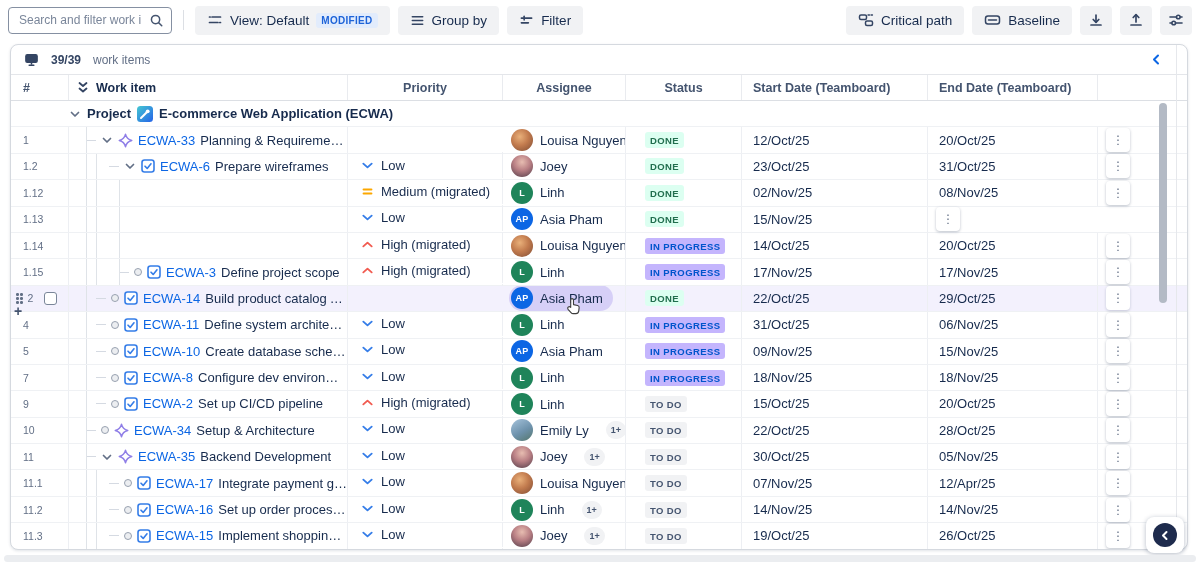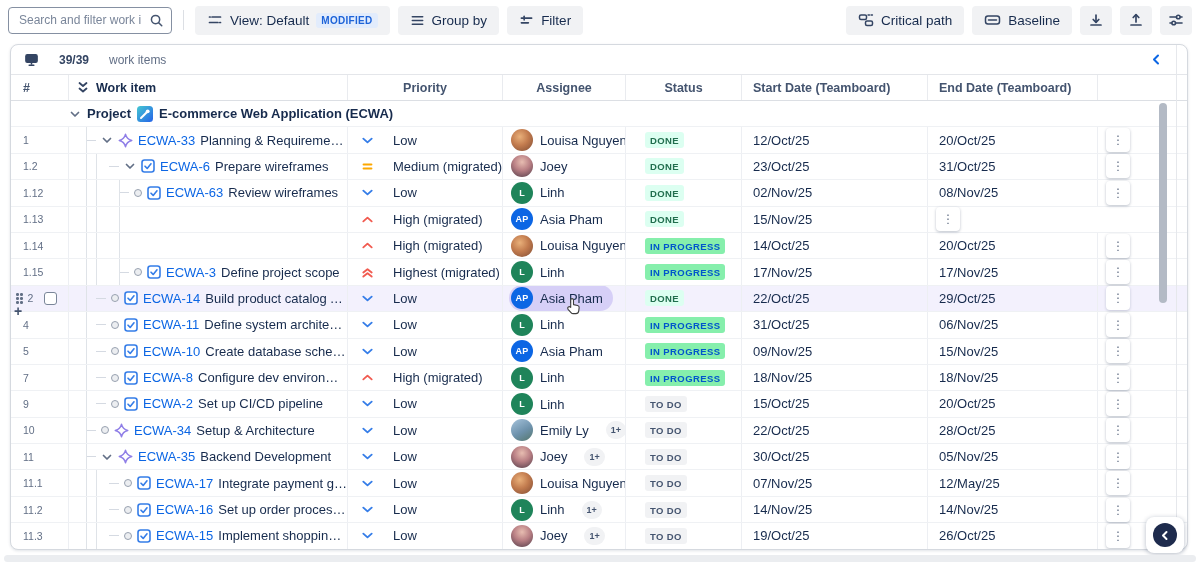--- a/index.html
+++ b/index.html
@@ -25,21 +25,21 @@
   .badge-modified { background:#E2ECFC; color:#1D63D8; font-size:10px; font-weight:700;
     padding:2px 5px; border-radius:3px; letter-spacing:.3px; }
   .toolbar-right { margin-left:auto; display:flex; gap:8px; align-items:center; }
   svg.gl { display:block; }
 
   
   .panel { position:absolute; left:10px; top:44px; width:1178px; height:506px;
     border:1px solid #D5D9DF; border-radius:8px; background:#fff;
     box-shadow:0 1px 3px rgba(9,30,66,.12); overflow:hidden; }
   .items-bar { height:29px; display:flex; align-items:center; padding:0 26px 0 13px;
-    gap:20px; font-size:12px; color:#626F86;text-align:center; }
+    gap:12px; font-size:12px; color:#626F86;text-align:center; }
   .items-count { font-weight:700; color:#344563; }
   .collapse-fields { margin-left:auto; color:#0C66E4; font-weight:700; font-size:13px; cursor:pointer; }
 
   .grid { display:grid; grid-template-columns:58px 279px 155px 123px 116px 186px 170px 1fr; }
   .ghead { height:27px; border-top:1px solid #E4E6EA; border-bottom:1px solid #DCDFE4;
     font-size:12.5px; font-weight:700; color:#44546F; }
   .hc { height:100%; display:flex; align-items:center; border-right:1px solid #E9EBEF; padding:0 8px; overflow:hidden; white-space:nowrap; }
   .hc.center { justify-content:center; }
   .hc.nob { border-right:none; }
   .hc.numh { padding-left:12px; }
@@ -56,37 +56,37 @@
     font-weight:700; border-bottom:1px solid #EFF1F4; font-size:13px; }
   .tree { display:flex; align-items:center; gap:5px; min-width:0; }
   .ind-epic  { padding-left:17px; }
   .ind-task1 { padding-left:27px; }
   .ind-child { padding-left:40px; }
   .ind-grand { padding-left:50px; }
   .dash { width:10px; height:1px; background:#D5DAE2; flex:none; }
   .tdot { width:8px; height:8px; border-radius:50%; background:#ECEEF1; border:1.5px solid #98A1B0; flex:none; }
   .key { color:#0C66E4; text-decoration:none; flex:none; }
   .summary { color:#172B4D; overflow:hidden; text-overflow:ellipsis;text-align:right; }
-  .pri { padding-left:13px; gap:19px; }
+  .pri { padding-left:13px; gap:7px;margin-top:25px; }
   .asg { padding-left:6px; gap:7px; }
   .asg-pill { display:flex; align-items:center; gap:7px; padding:2px 10px 2px 2px; border-radius:14px; }
   .asg-pill.hl { background:#D6CFF7; }
   .avatar { width:22px; height:22px; border-radius:50%; flex:none;
     display:flex; align-items:center; justify-content:center;
     color:#fff; font-size:9px; font-weight:700; letter-spacing:.2px; }
   .ph-louisa { background:radial-gradient(circle at 40% 35%, #E9B07A 0%, #C27B4E 45%, #7E4B33 100%); }
   .ph-joey   { background:radial-gradient(circle at 50% 32%, #E7BDB1 0%, #B97F84 45%, #4E3A47 100%); }
   .ph-emily  { background:linear-gradient(150deg, #A6C4DC 0%, #6E92AC 55%, #54766B 100%); }
   .extra-badge { background:#F1F2F4; color:#44546F; font-size:9px; font-weight:700;
     border-radius:10px; padding:4px 5px; flex:none; }
   .stc { padding-left:19px; }
   .status-badge { font-size:9.5px; font-weight:700; letter-spacing:.4px;
     padding:3px 5px 2px; border-radius:3px; }
   .st-done { background:#DCFFF1; color:#216E4E; }
-  .st-inprogress { background:#86efac; color:#0055CC; }
+  .st-inprogress { background:#c4b5fd; color:#0055CC; }
   .st-todo { background:#F1F2F4; color:#44546F; }
   .datec { padding-left:11px; color:#172B4D; }
   .kebab { width:24px; height:24px; margin-left:8px; background:#fff; border:none; border-radius:4px;
     box-shadow:0 1px 3px rgba(9,30,66,.28); display:flex; align-items:center; justify-content:center;
     color:#626F86; font-size:12px; cursor:pointer; }
   .row.hl .kebab { box-shadow:0 1px 3px rgba(9,30,66,.2); }
   .guide { position:absolute; top:0; bottom:0; width:1px; background:#DFE3E8; }
 
   .drag-handle { display:grid; grid-template-columns:2.5px 2.5px; grid-auto-rows:2.5px; gap:1.5px; flex:none; }
   .drag-handle i { width:2.5px; height:2.5px; border-radius:50%; background:#626F86; }
@@ -372,32 +372,20 @@
         </div>
       </div>
       <div class="grid row">
         <div class="cell numc">
           <span>1.12</span>
         </div>
         <div class="cell">
           <span class="guide" style="left: 17px;"></span>
           <span class="guide" style="left: 27px;"></span>
           <span class="guide" style="left: 50px;"></span>
-          <span class="tree ind-grand">
-            <span class="dash"></span>
-            <span class="tdot"></span>
-            <span style="display: flex; flex: 0 0 auto;">
-              <svg width="14" height="14" viewBox="0 0 14 14">
-                <rect x="1" y="1" width="12" height="12" rx="2.5" fill="#fff" stroke="#357DE8" stroke-width="1.6"></rect>
-                <path d="M4 7.2 L6.2 9.4 L10 4.8" stroke="#357DE8" stroke-width="1.6" fill="none" stroke-linecap="round" stroke-linejoin="round"></path>
-              </svg>
-            </span>
-            <a class="key" href="#">ECWA-63</a>
-            <span class="summary">Review wireframes</span>
-          </span>
         </div>
         <div class="cell pri">
           <span style="display: flex; flex: 0 0 auto;">
             <svg width="13" height="13" viewBox="0 0 14 14" fill="none" stroke="#357DE8" stroke-width="2" stroke-linecap="round" stroke-linejoin="round">
               <path d="M2.5 5 L7 9 L11.5 5"></path>
             </svg>
           </span>
           <span>Low</span>
         </div>
         <div class="cell asg">
@@ -906,21 +894,21 @@
             <span>Louisa Nguyen</span>
           </span>
         </div>
         <div class="cell stc">
           <span class="status-badge st-todo">TO DO</span>
         </div>
         <div class="cell datec">
           <span>07/Nov/25</span>
         </div>
         <div class="cell datec">
-          <span>12/May/25</span>
+          <span>12/Apr/25</span>
         </div>
         <div class="cell actions">
           <button class="kebab">⋮</button>
         </div>
       </div>
       <div class="grid row">
         <div class="cell numc">
           <span>11.2</span>
         </div>
         <div class="cell">

